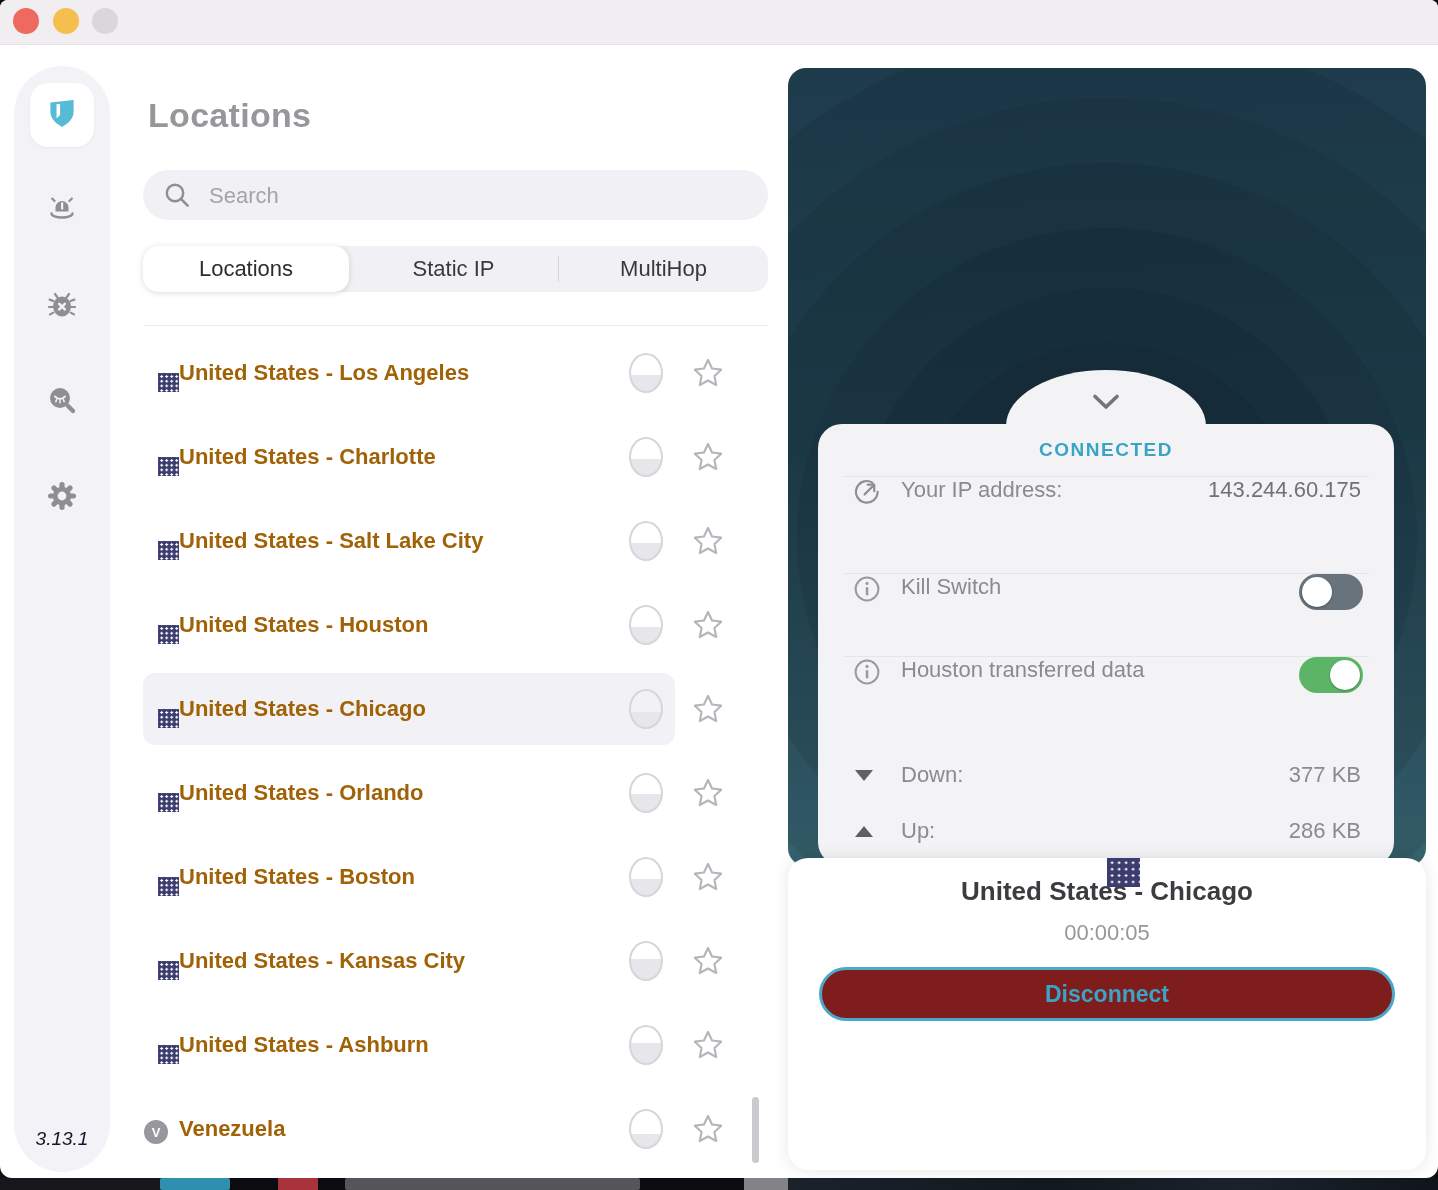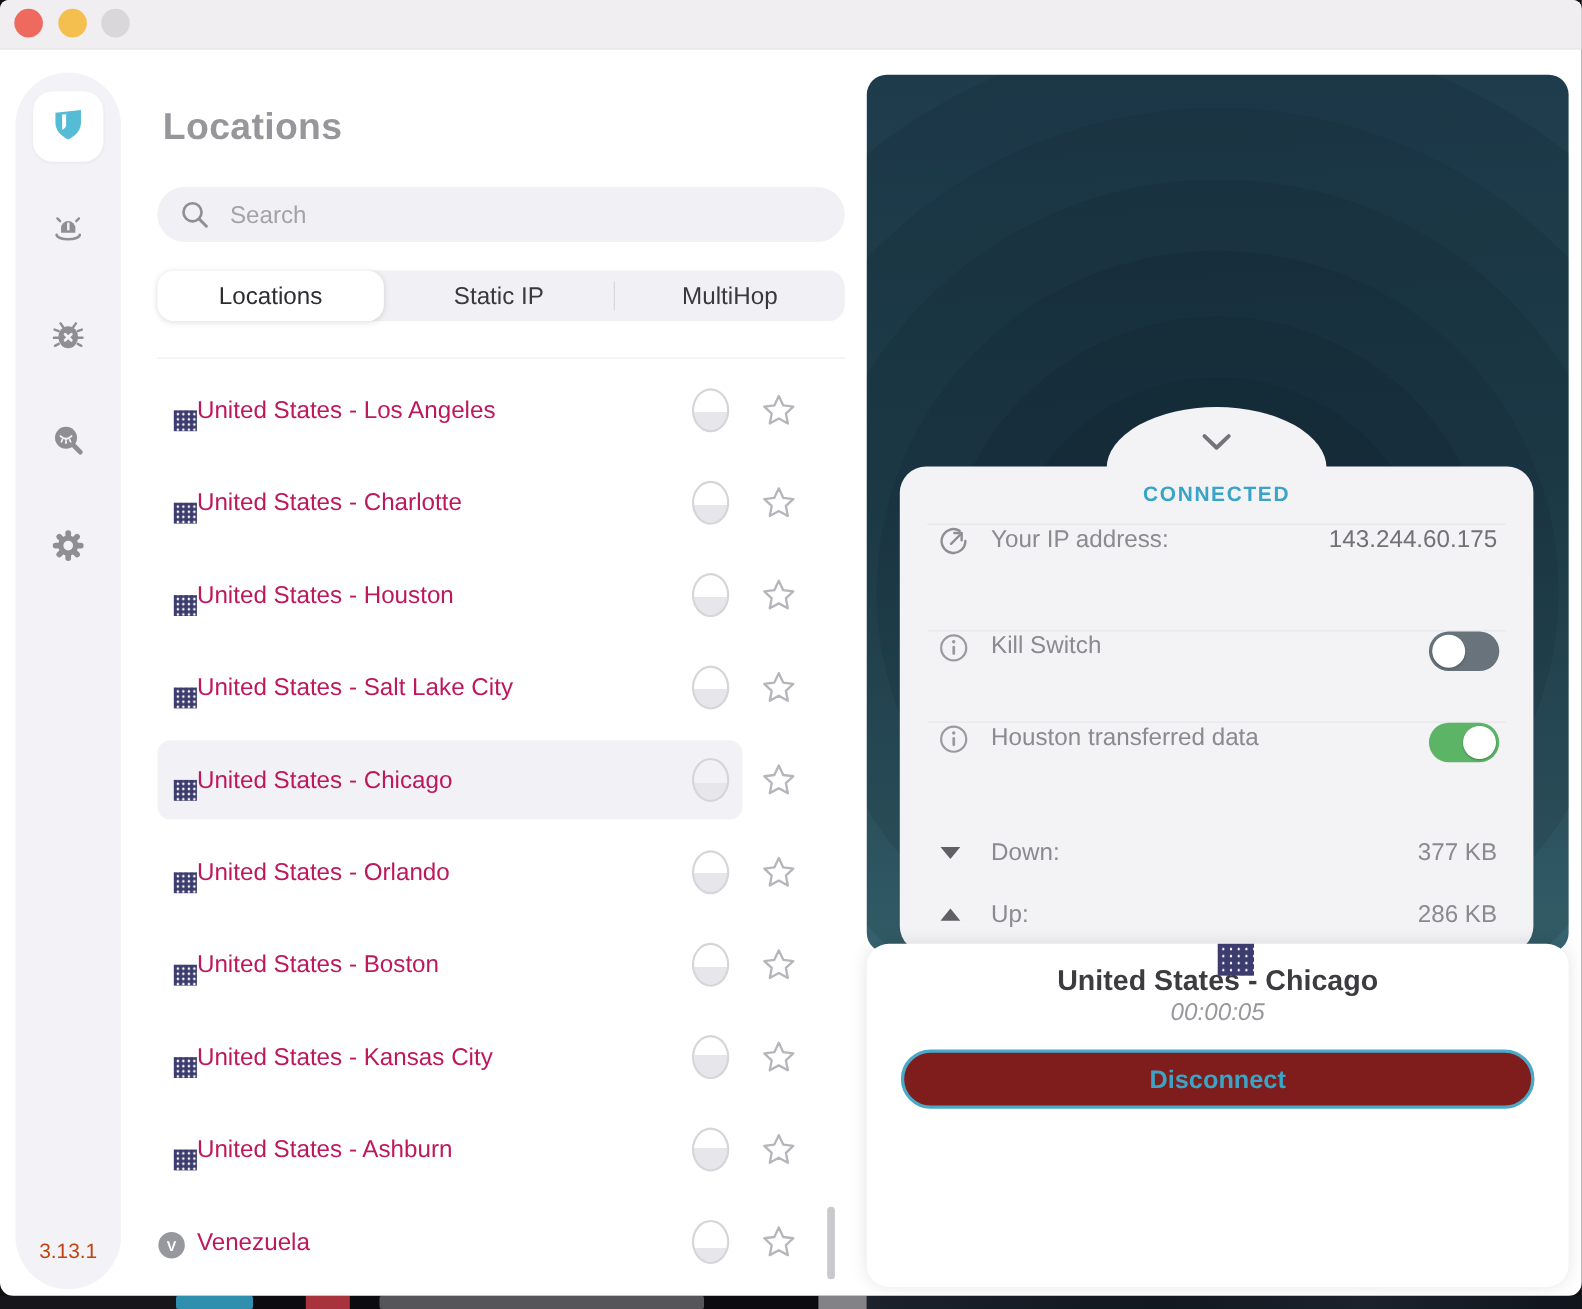--- a/index.html
+++ b/index.html
@@ -36,21 +36,21 @@
     background:#f3f3f7;border-radius:48px;}
   .logo{position:absolute;left:16px;top:17px;width:64px;height:64px;border-radius:18px;
     background:#fff;display:flex;align-items:center;justify-content:center;
     box-shadow:0 1px 3px rgba(0,0,0,.05);}
   .side-icon{position:absolute;left:30px;width:36px;height:36px;display:flex;align-items:center;justify-content:center;}
   .side-icon:nth-of-type(2){top:126px;}
   .side-icon:nth-of-type(3){top:223px;}
   .side-icon:nth-of-type(4){top:319px;}
   .side-icon:nth-of-type(5){top:414px;}
   .version{position:absolute;left:0;width:96px;top:1062px;text-align:center;
-    font-size:19px;color:#c2410c;}
+    font-size:19px;color:#0f172a;font-style:italic;}
 
   
   .loc-panel{position:absolute;left:143px;top:66px;width:625px;height:1106px;}
   .loc-title{position:absolute;left:5px;top:30px;font-size:34px;font-weight:700;
     color:#96969b;letter-spacing:.3px;margin:0;}
   .searchbar{position:absolute;left:0;top:104px;width:625px;height:50px;
     background:#f1f1f5;border-radius:25px;}
   .searchbar svg{position:absolute;left:20px;top:11px;}
   .searchbar input{position:absolute;left:64px;top:0;width:540px;height:50px;border:none;
     background:transparent;outline:none;font-size:22px;color:#3f3f44;
@@ -77,21 +77,21 @@
     background-image:radial-gradient(circle,#fff 1px,transparent 1.4px);
     background-size:5px 4.7px;background-position:1.2px 1.2px;}
   .flag-ve{background:linear-gradient(180deg,#f9d84a 0 34%,#263b8f 34% 67%,#cf3a45 67% 100%);}
   .flag-ve::before{content:"";position:absolute;left:50%;top:44%;width:20px;height:6px;margin-left:-10px;
     background-image:radial-gradient(circle,#fff .9px,transparent 1.2px);background-size:4.8px 6px;}
   .flag-ve::after{content:"";position:absolute;left:4px;top:3px;width:7px;height:5px;border-radius:2px;
     background:#b5543c;opacity:.85;}
   .virtual-badge{position:absolute;right:-10px;top:-9px;width:24px;height:24px;border-radius:50%;
     background:#97979e;color:#fff;font-size:13px;font-weight:700;
     display:flex;align-items:center;justify-content:center;box-shadow:0 0 0 2px #fff;z-index:2;}
-  .loc-name{margin-left:21px;font-size:22px;color:#be185d;z-index:1;}
+  .loc-name{margin-left:21px;font-size:22px;color:#a16207;z-index:1;font-weight:bold;}
   .load{position:absolute;left:486px;top:50%;margin-top:-20px;width:30px;height:36px;
     border:2px solid #d6d6da;border-radius:50%;
     background:linear-gradient(180deg,transparent var(--fill,55%),#e7e7eb var(--fill,55%));z-index:1;}
   .fav{position:absolute;left:548px;top:50%;margin-top:-17px;width:34px;height:34px;z-index:1;}
   .loc-scrollbar{position:absolute;left:609px;top:1031px;width:7px;height:66px;
     border-radius:4px;background:#c9c9ce;}
 
   
   .conn-panel{position:absolute;left:788px;top:68px;width:638px;height:1102px;}
   .teal-bg{position:absolute;left:0;top:0;width:638px;height:798px;border-radius:18px;
@@ -129,21 +129,21 @@
   .stat-label{margin-left:28px;font-size:22px;color:#8a8a8f;}
   .stat-value{margin-left:auto;margin-right:8px;font-size:22px;color:#8a8a8f;text-align:center;}
 
   .current-card{position:absolute;left:0;top:790px;width:638px;height:312px;background:#fff;
     border-radius:20px;box-shadow:0 0 16px rgba(0,0,0,.10);display:flex;flex-direction:column;
     align-items:center;}
   .flag.large{width:72px;height:50px;border-radius:10px;margin-top:37px;}
   .flag-us.large{background:repeating-linear-gradient(180deg,#d23c46 0 7.15px,#fff 7.15px 14.3px);}
   .flag-us.large::before{width:33px;height:28.6px;background-size:7px 6.4px;background-position:1.6px 1.6px;}
   .current-name{margin-top:18px;font-size:26px;font-weight:600;color:#3b3b40;}
-  .current-timer{font-size:22px;color:#97979c;font-style:italic;}
+  .current-timer{margin-top:13px;font-size:22px;color:#97979c;}
   .disconnect-btn{margin-top:21px;width:576px;height:54px;box-sizing:border-box;
     border:3px solid #4aa9c9;border-radius:28px;background:#7f1d1d;
     font-family:"Liberation Sans","DejaVu Sans",sans-serif;
     font-size:23px;font-weight:700;color:var(--accent-teal,#3fa9c9);}
 </style>
 </head>
 <body>
 
 <div class="bg-strip">
   <div class="seg seg-left"></div>
@@ -275,35 +275,35 @@
         <path d="M12 2.8l2.85 6.05 6.45.8-4.75 4.45 1.25 6.4L12 17.3l-5.8 3.2 1.25-6.4L2.7 9.65l6.45-.8z" stroke="#b5b5bc" stroke-width="1.5" stroke-linejoin="round"></path>
       </svg>
     </span>
   </div>
 
   <div class="row">
     <span class="flag-wrap">
       <span class="flag flag-us"></span>
       
     </span>
+    <span class="loc-name">United States - Salt Lake City</span>
+    <span class="load" style="--fill: 55%;"></span>
+    <span class="fav">
+      <svg width="34" height="34" viewBox="0 0 24 24" fill="none">
+        <path d="M12 2.8l2.85 6.05 6.45.8-4.75 4.45 1.25 6.4L12 17.3l-5.8 3.2 1.25-6.4L2.7 9.65l6.45-.8z" stroke="#b5b5bc" stroke-width="1.5" stroke-linejoin="round"></path>
+      </svg>
+    </span>
+  </div>
+
+  <div class="row">
+    <span class="flag-wrap">
+      <span class="flag flag-us"></span>
+      
+    </span>
     <span class="loc-name">United States - Houston</span>
-    <span class="load" style="--fill: 55%;"></span>
-    <span class="fav">
-      <svg width="34" height="34" viewBox="0 0 24 24" fill="none">
-        <path d="M12 2.8l2.85 6.05 6.45.8-4.75 4.45 1.25 6.4L12 17.3l-5.8 3.2 1.25-6.4L2.7 9.65l6.45-.8z" stroke="#b5b5bc" stroke-width="1.5" stroke-linejoin="round"></path>
-      </svg>
-    </span>
-  </div>
-
-  <div class="row">
-    <span class="flag-wrap">
-      <span class="flag flag-us"></span>
-      
-    </span>
-    <span class="loc-name">United States - Salt Lake City</span>
     <span class="load" style="--fill: 55%;"></span>
     <span class="fav">
       <svg width="34" height="34" viewBox="0 0 24 24" fill="none">
         <path d="M12 2.8l2.85 6.05 6.45.8-4.75 4.45 1.25 6.4L12 17.3l-5.8 3.2 1.25-6.4L2.7 9.65l6.45-.8z" stroke="#b5b5bc" stroke-width="1.5" stroke-linejoin="round"></path>
       </svg>
     </span>
   </div>
 
   <div class="row selected">
     <span class="flag-wrap">

